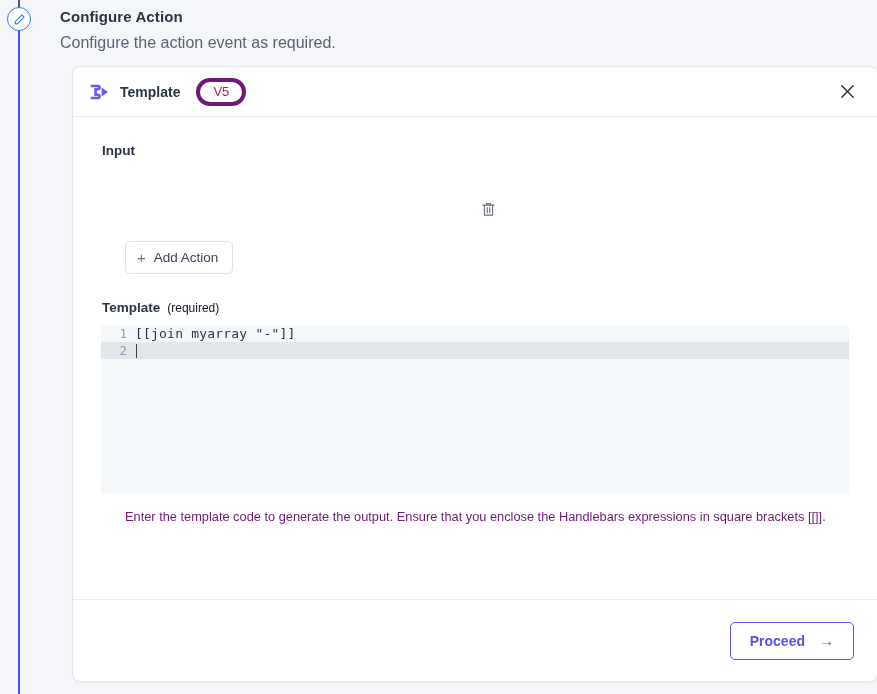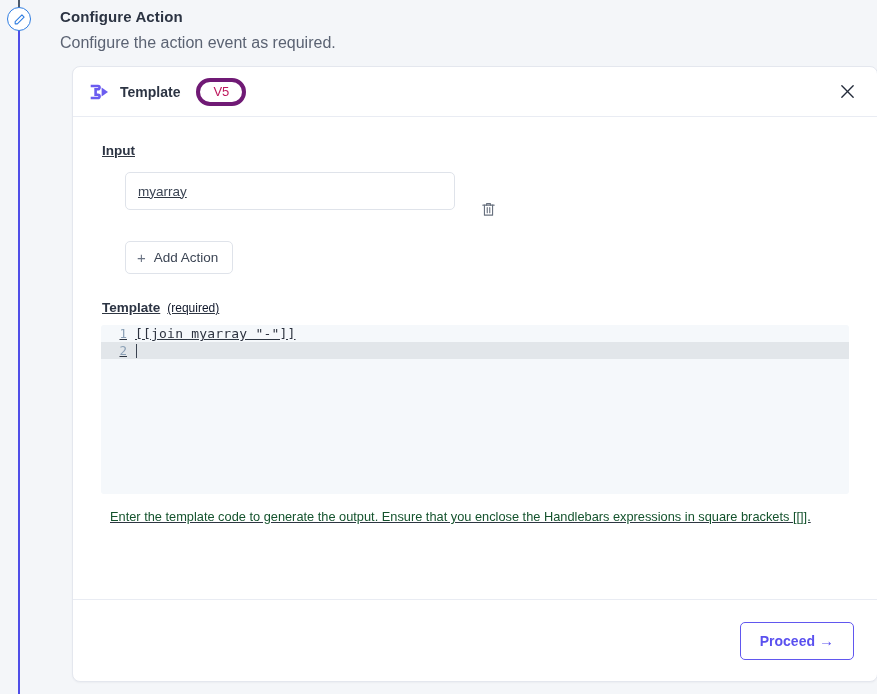--- a/index.html
+++ b/index.html
@@ -109,21 +109,20 @@
     display: flex; align-items: center; justify-content: center;
     cursor: pointer;
   }
 
   
   .card-body {
     position: relative;
     height: 483px;
     box-sizing: border-box;
     padding: 26px 28px 16px 28px;
-    text-decoration: underline;
   }
 
   .section-label {
     font-size: 13.5px;
     font-weight: bold;
     color: #2c3443;
     margin-left: 1px;
   }
 
   .input-rows {
@@ -249,43 +248,43 @@
     display: inline-block;
     width: 1px;
     height: 14px;
     background: #3a4250;
     margin-left: 1px;
   }
 
   .help-text {
     margin-top: 13px;
     font-size: 12.8px;
-    color: #14532d;
+    color: #701a75;
     line-height: 1.55;
     max-width: 730px;
-    margin-left: 9px;
+    margin-left: 24px;
   }
 
   
   .card-footer {
     position: absolute;
     left: 0; bottom: 0;
     width: 100%;
     height: 82px;
     border-top: 1px solid #e9ecf3;
     box-sizing: border-box;
     display: flex;
     align-items: center;
     justify-content: flex-end;
     padding-right: 23px;
   }
   .proceed-btn {
     display: inline-flex;
     align-items: center;
-    gap: 4px;
+    gap: 14px;
     height: 38px;
     padding: 0 19px;
     border: 1.4px solid #6157ef;
     border-radius: 5px;
     background: #fff;
     color: #5a50ef;
     font-size: 14px;
     font-weight: bold;
     cursor: pointer;
     box-sizing: border-box;
@@ -331,21 +330,20 @@
   </div>
 
   <div class="card-body">
 
     <div class="section-label">Input</div>
 
     <div class="input-rows">
       <div class="input-row">
 
         <div class="field-col name">
-          <div class="field-box">myarray</div>
         </div>
 
 
         <div class="row-delete">
           <span>
             <svg width="15" height="17" viewBox="0 0 24 26" fill="none" stroke="#68717f" stroke-width="1.8" stroke-linecap="round" stroke-linejoin="round">
               <path d="M3 6 H21"></path>
               <path d="M9 6 V3.5 H15 V6"></path>
               <path d="M5.5 6 V22 H18.5 V6"></path>
               <path d="M10 10 V18"></path>

